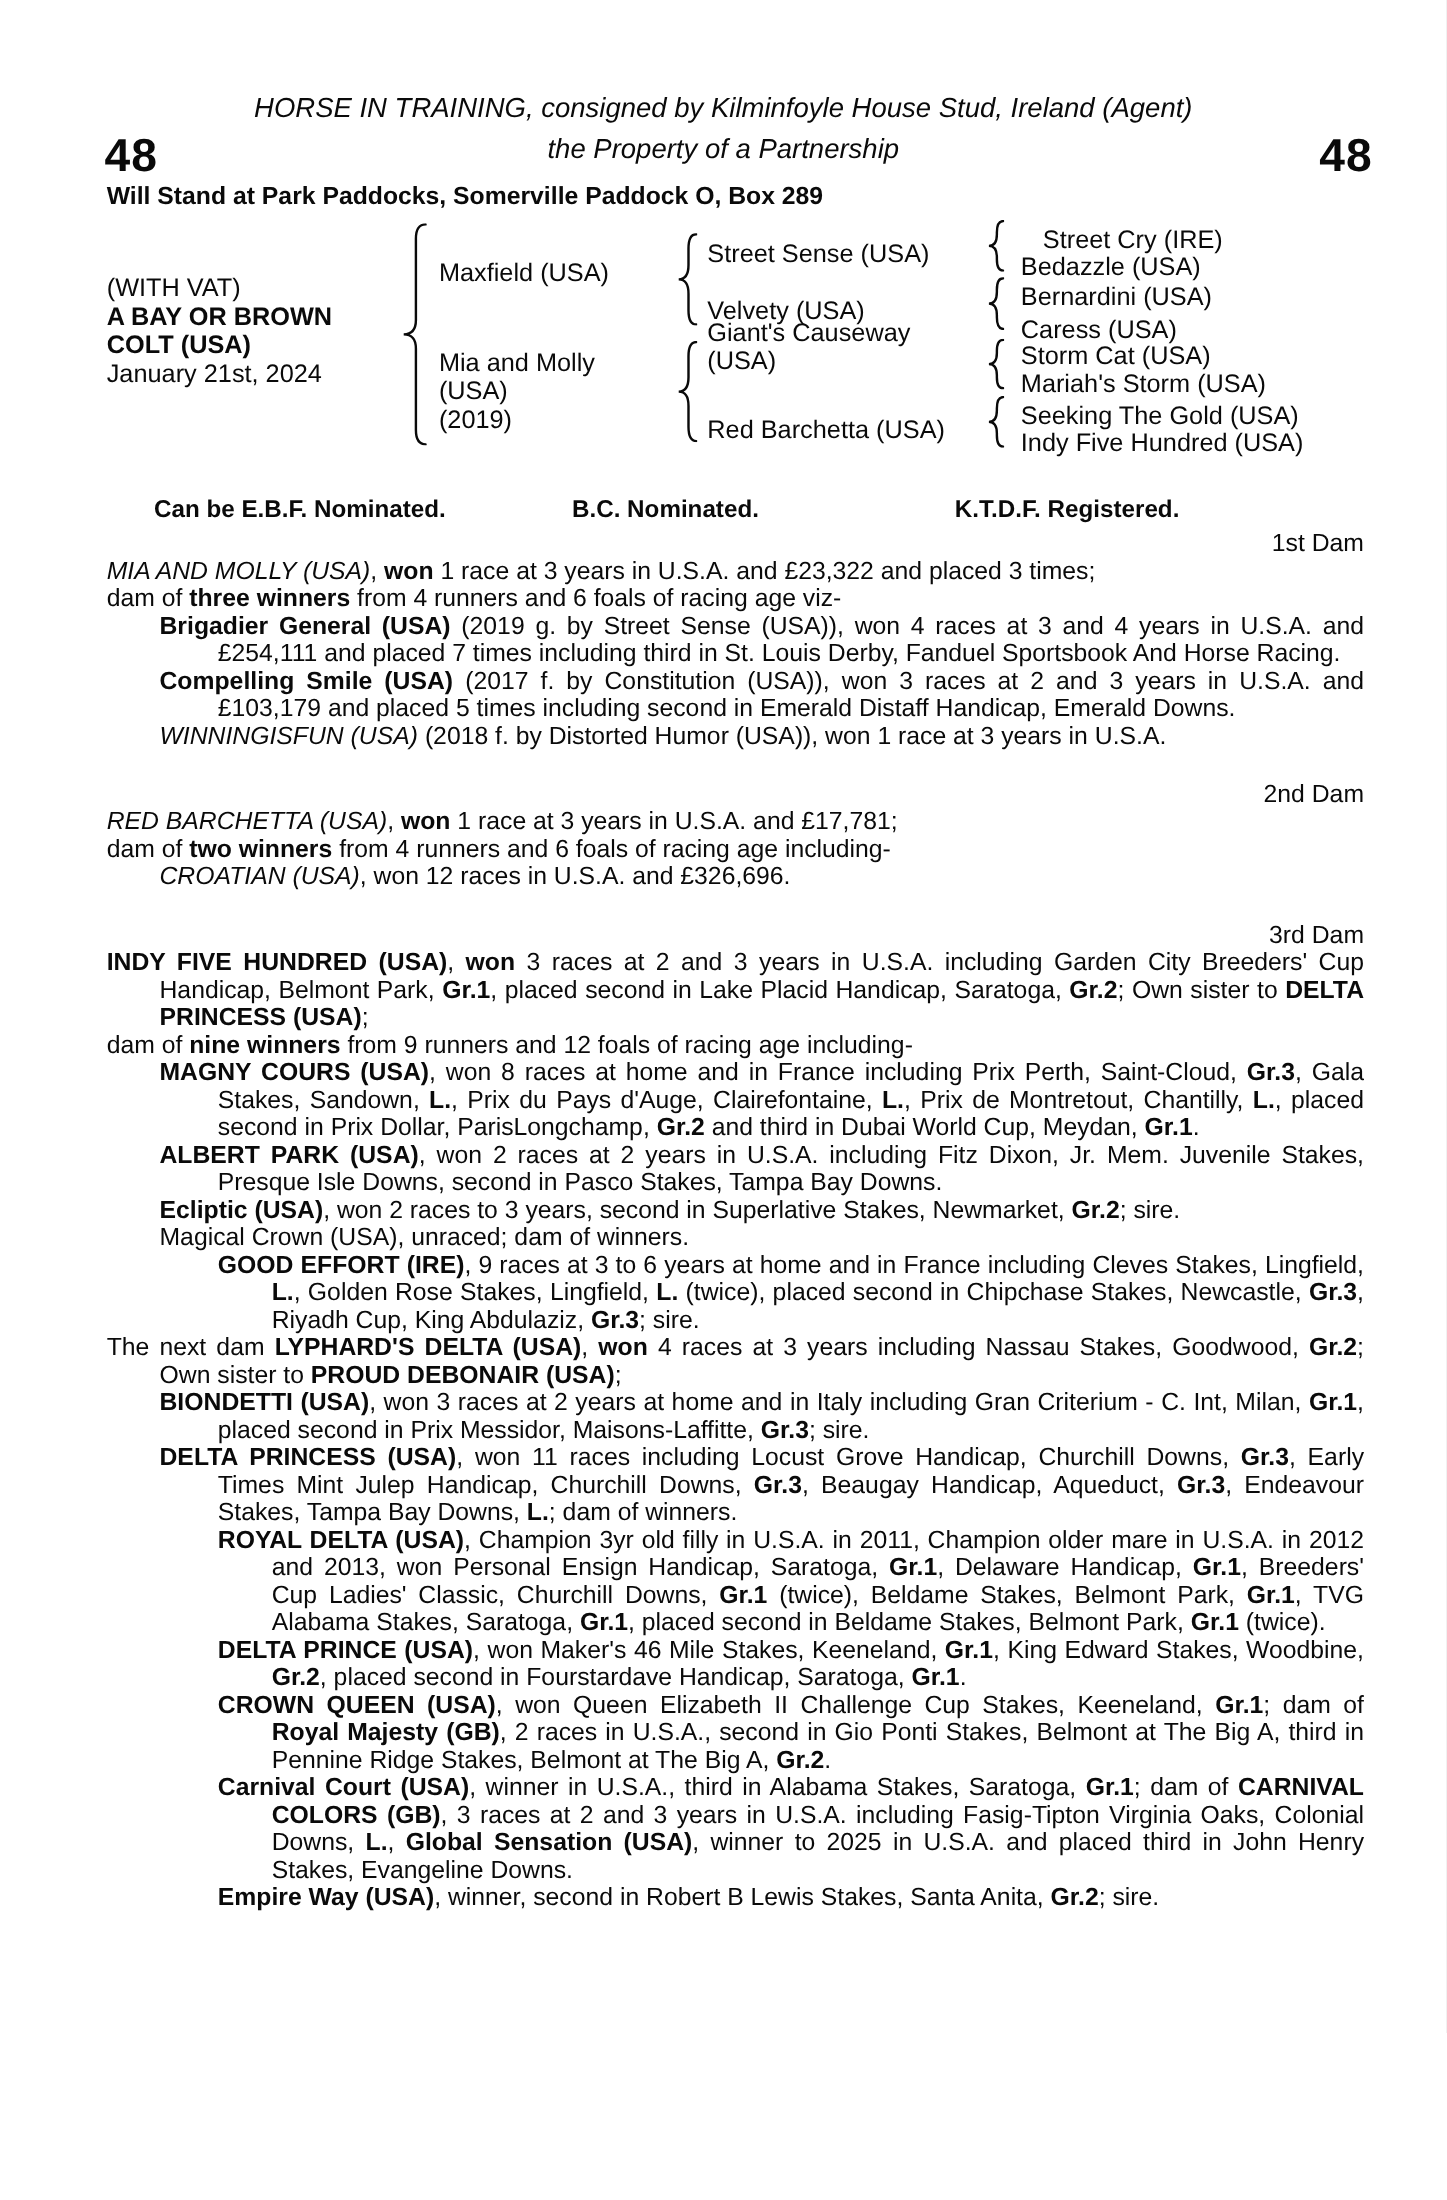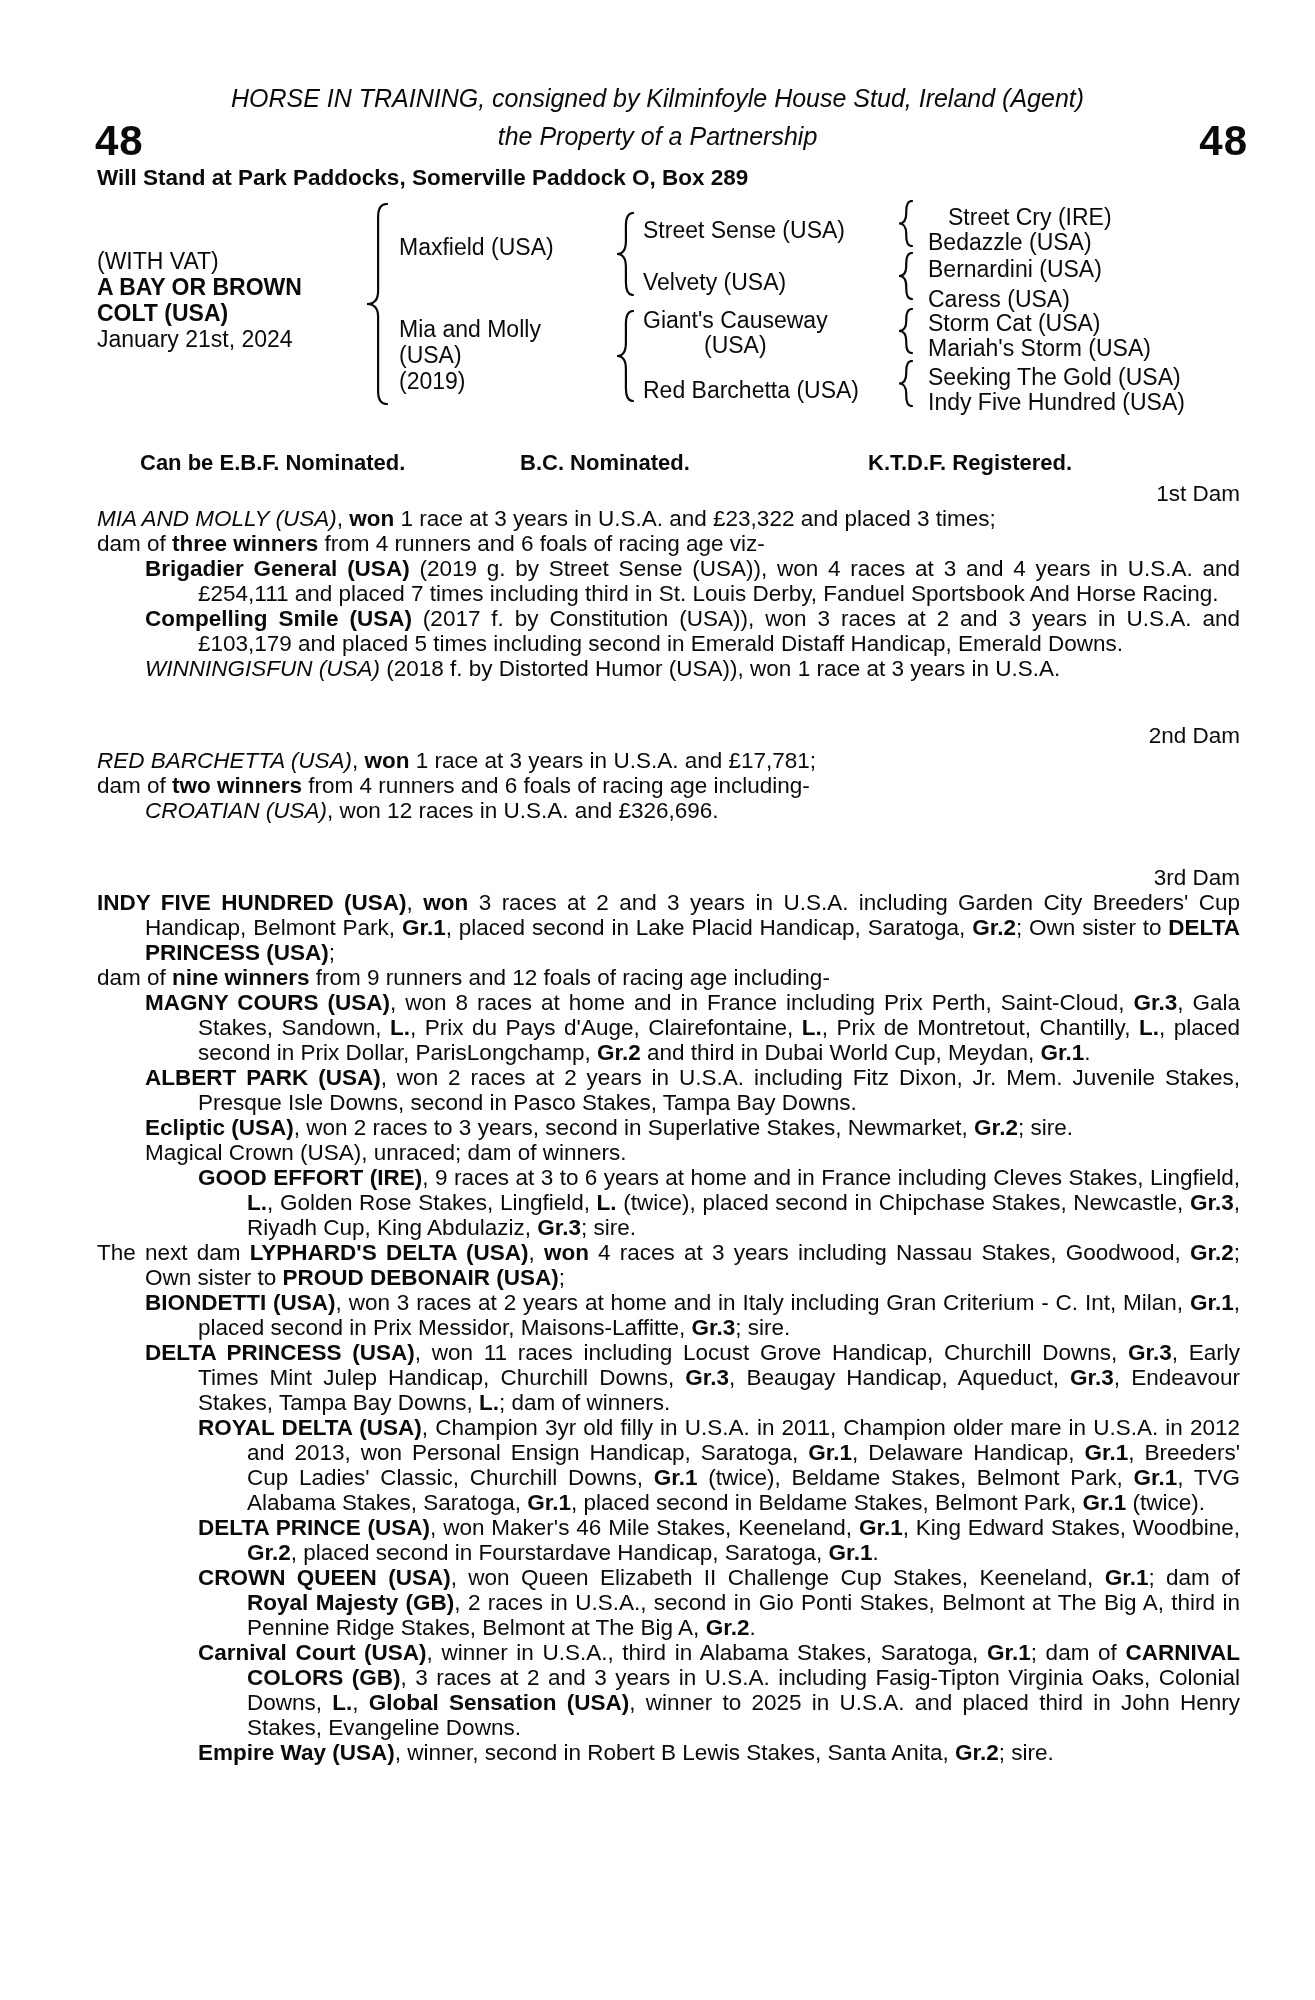--- a/index.html
+++ b/index.html
@@ -28,21 +28,21 @@
 
   
   .nom{top:450px;font-weight:bold;font-size:22px;white-space:nowrap;}
 
   
   .bodycol{
     position:absolute;left:97px;top:481px;width:1143px;
     font-size:22.5px;line-height:25px;text-align:justify;
   }
   .heading{font-weight:normal;text-align:right;}
-  .gap{margin-top:42px;}
+  .gap{margin-top:28px;}
   .para{margin:0;}
   .p0{padding-left:48px;text-indent:-48px;}
   .p1{padding-left:101px;text-indent:-53px;}
   .p2{padding-left:150px;text-indent:-49px;}
   .b{font-weight:bold;}
   .i{font-style:italic;}
 </style>
 </head>
 <body>
 
@@ -78,21 +78,21 @@
       </svg>
     </div>
   <div class="brace" style="left:616px;top:310px;">
       <svg width="18" height="92" viewBox="0 0 18 92">
         <path d="M 17 1 Q 9.9 1 9.9 14 L 9.9 33 Q 9.9 46 1 46 Q 9.9 46 9.9 59 L 9.9 78 Q 9.9 91 17 91" fill="none" stroke="#0a0a0a" stroke-width="2.2" stroke-linecap="round"></path>
       </svg>
     </div>
 
   <div class="abs ped" style="left:643px;top:218px;">Street Sense (USA)</div>
   <div class="abs ped" style="left:643px;top:270px;">Velvety (USA)</div>
-  <div class="abs ped" style="left:643px;top:308px;text-align:center;">
+  <div class="abs ped" style="left:643px;top:290px;">
     <div>Giant's Causeway</div>
     <div>(USA)</div>
   </div>
   <div class="abs ped" style="left:643px;top:378px;">Red Barchetta (USA)</div>
 
   <div class="brace" style="left:898px;top:200px;">
       <svg width="15" height="47" viewBox="0 0 15 47">
         <path d="M 14 1 Q 8.25 1 8.25 11.34 L 8.25 13.16 Q 8.25 23.5 1 23.5 Q 8.25 23.5 8.25 33.84 L 8.25 35.66 Q 8.25 46 14 46" fill="none" stroke="#0a0a0a" stroke-width="2.2" stroke-linecap="round"></path>
       </svg>
     </div>

